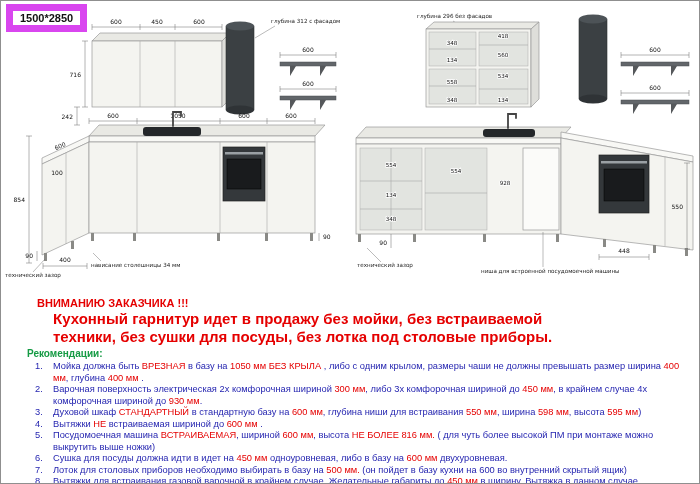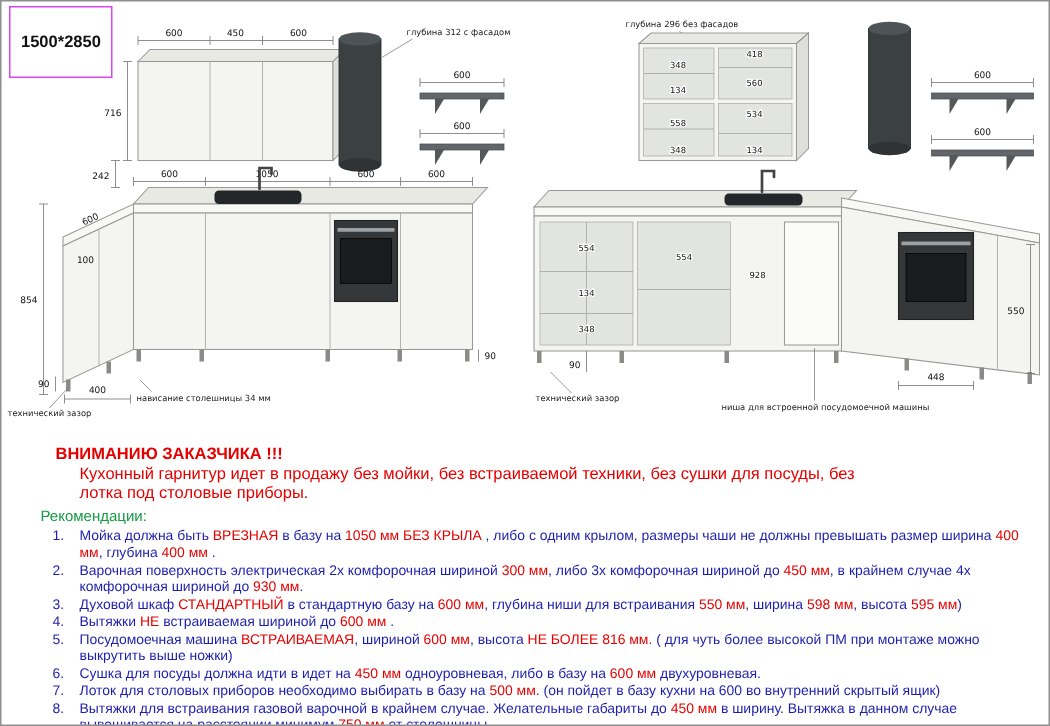--- a/index.html
+++ b/index.html
@@ -1,19 +1,19 @@
 <!DOCTYPE html>
 <html><head>
 <meta charset="utf-8">
 <style>
   *{margin:0;padding:0;box-sizing:border-box}
   html,body{background:#d9d9d9}
   body{font-family:"Liberation Sans",sans-serif}
   .page{width:700px;height:484px;background:#ffffff;border:1px solid #8f8f8f;position:relative;overflow:hidden}
-  .size-box{position:absolute;top:3px;left:5px;border:1px solid #d946ef;background:#fff;padding:17px 7px;font-size:11px;font-weight:bold;color:#111;z-index:6}
+  .size-box{position:absolute;top:3px;left:5px;border:7px solid #d946ef;background:#fff;padding:1px 7px;font-size:11px;font-weight:bold;color:#111;z-index:6}
   .drawing{position:absolute;top:4px}
   .drawing.left{left:2px}
   .drawing.right{left:352px}
   
   svg text{font-family:"DejaVu Sans",sans-serif}
   .dt{font-size:6px;fill:#111;text-anchor:middle}
   .tag{font-size:5.6px;fill:#111;text-anchor:middle;paint-order:stroke;stroke:#ffffff;stroke-width:1.4px}
   .ann{font-size:5.6px;fill:#222}
   .end{text-anchor:end}
   .start{text-anchor:start}
@@ -33,22 +33,22 @@
   .sink{fill:#24272a}
   .tap{stroke:#444;stroke-width:1.8;fill:none;stroke-linecap:round}
   .oven-f{fill:#34383b;stroke:#222;stroke-width:.7}
   .oven-g{fill:#191b1d;stroke:#000;stroke-width:.5}
   .handle{fill:#9aa0a4}
   .leg{fill:#8a8a86}
   .niche{fill:#fbfbf9;stroke:#999;stroke-width:.7}
   
   .notes{position:absolute;left:0;top:294px;width:700px;padding:2px 8px 0 26px}
   .warn-title{color:#e50000;font-weight:bold;font-size:11px;padding-left:10px;line-height:1.2}
-  .warn-body{color:#e50000;font-weight:normal;font-size:11px;padding-left:26px;line-height:1.2;width:560px}
-  .rec-head{color:#149a43;font-weight:normal;font-size:10px;margin-top:2px;line-height:1.2}
+  .warn-body{color:#e50000;font-weight:bold;font-size:15px;padding-left:26px;line-height:1.2;width:560px}
+  .rec-head{color:#149a43;font-weight:bold;font-size:10px;margin-top:2px;line-height:1.2}
   ol.recs{list-style:none;counter-reset:rec;margin-top:1px}
   ol.recs li{counter-increment:rec;position:relative;padding-left:26px;font-size:9.3px;font-weight:normal;line-height:1.24;width:662px;color:#1f1fae}
   ol.recs li::before{content:counter(rec) ".";position:absolute;left:8px;color:#1f1fae}
   .seg-b{color:#1f1fae}
   .seg-r{color:#e50000}
 </style>
 </head>
 <body>
 
 <div class="page">

